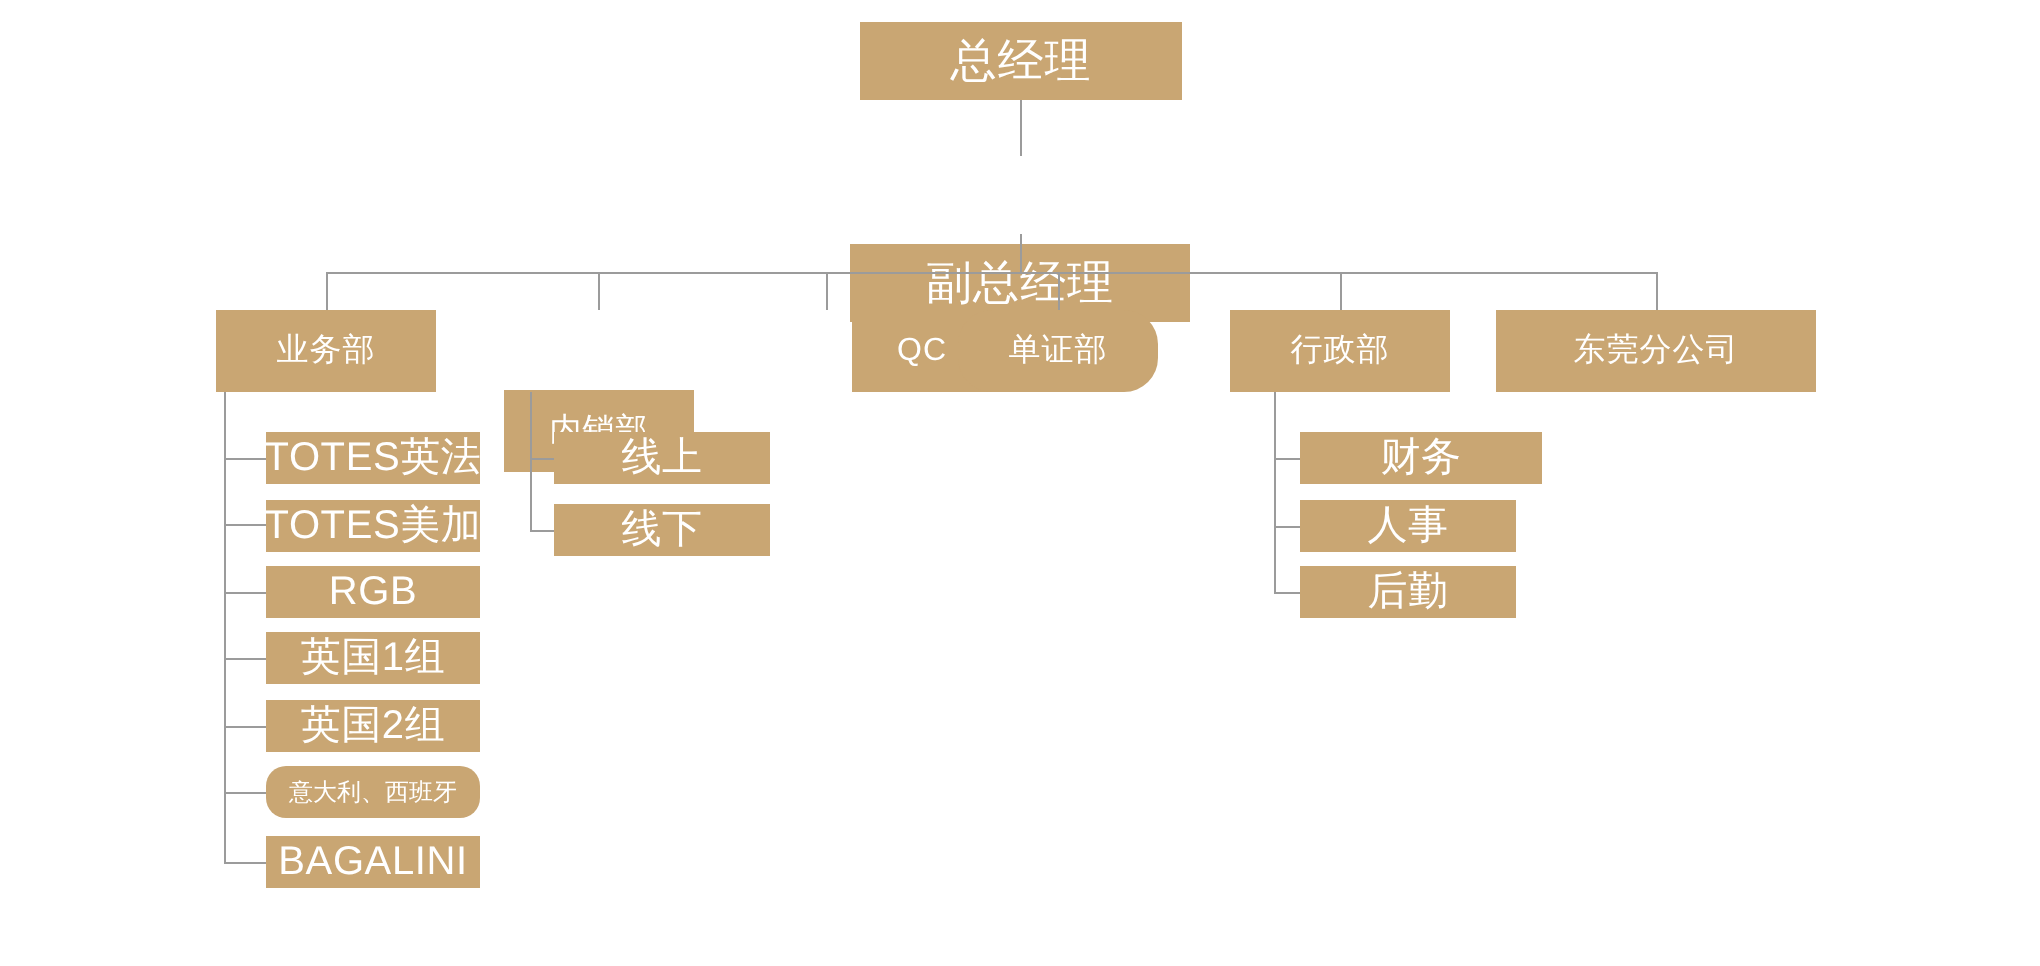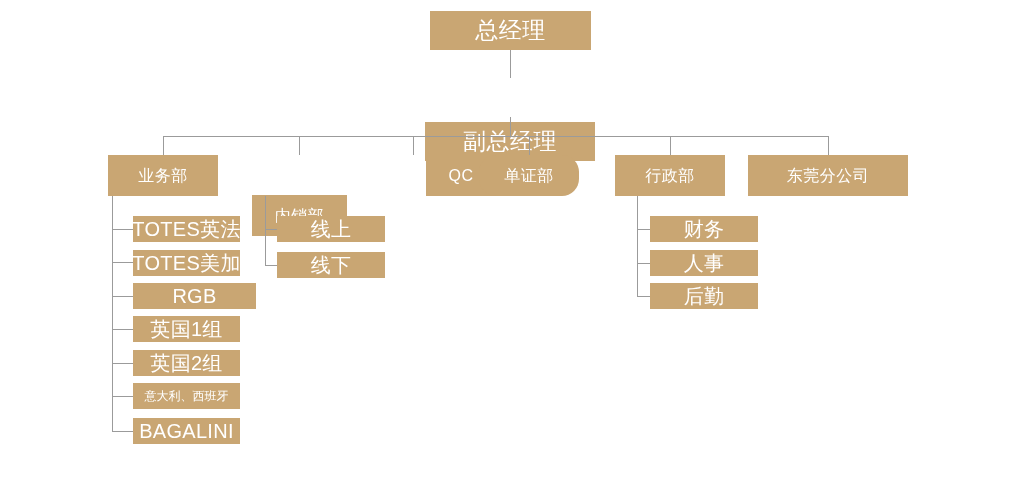--- a/index.html
+++ b/index.html
@@ -105,35 +105,35 @@
   <div class="line h" style="left:112px; top:229px; width:21px;"></div>
   <div class="line h" style="left:112px; top:262px; width:21px;"></div>
   <div class="line h" style="left:112px; top:296px; width:21px;"></div>
   <div class="line h" style="left:112px; top:329px; width:21px;"></div>
   <div class="line h" style="left:112px; top:363px; width:21px;"></div>
   <div class="line h" style="left:112px; top:396px; width:21px;"></div>
   <div class="line h" style="left:112px; top:431px; width:21px;"></div>
 
   <div class="node level-sub" style="left:133px; top:216px; width:107px; height:26px;">TOTES英法</div>
   <div class="node level-sub" style="left:133px; top:250px; width:107px; height:26px;">TOTES美加</div>
-  <div class="node level-sub" style="left:133px; top:283px; width:123px; height:26px;">RGB</div>
+  <div class="node level-sub" style="left:133px; top:283px; width:107px; height:26px;">RGB</div>
   <div class="node level-sub" style="left:133px; top:316px; width:107px; height:26px;">英国1组</div>
   <div class="node level-sub" style="left:133px; top:350px; width:107px; height:26px;">英国2组</div>
-  <div class="node level-sub small-text" style="left:133px; top:383px; width:107px; height:26px;">意大利、西班牙</div>
+  <div class="node level-sub small-text" style="left:133px; top:383px; width:107px; height:26px;border-radius:10px;">意大利、西班牙</div>
   <div class="node level-sub" style="left:133px; top:418px; width:107px; height:26px;">BAGALINI</div>
 
   <div class="line v" style="left:265px; top:196px; height:70px;"></div>
   <div class="line h" style="left:265px; top:229px; width:12px;"></div>
   <div class="line h" style="left:265px; top:265px; width:12px;"></div>
 
   <div class="node level-sub" style="left:277px; top:216px; width:108px; height:26px;">线上</div>
   <div class="node level-sub" style="left:277px; top:252px; width:108px; height:26px;">线下</div>
 
   <div class="line v" style="left:637px; top:196px; height:101px;"></div>
   <div class="line h" style="left:637px; top:229px; width:13px;"></div>
   <div class="line h" style="left:637px; top:263px; width:13px;"></div>
   <div class="line h" style="left:637px; top:296px; width:13px;"></div>
 
-  <div class="node level-sub" style="left:650px; top:216px; width:108px; height:26px;">财务</div>
+  <div class="node level-sub" style="left:650px; top:216px; width:121px; height:26px;">财务</div>
   <div class="node level-sub" style="left:650px; top:250px; width:108px; height:26px;">人事</div>
   <div class="node level-sub" style="left:650px; top:283px; width:108px; height:26px;">后勤</div>
 
 </div>
 
 </body></html>

